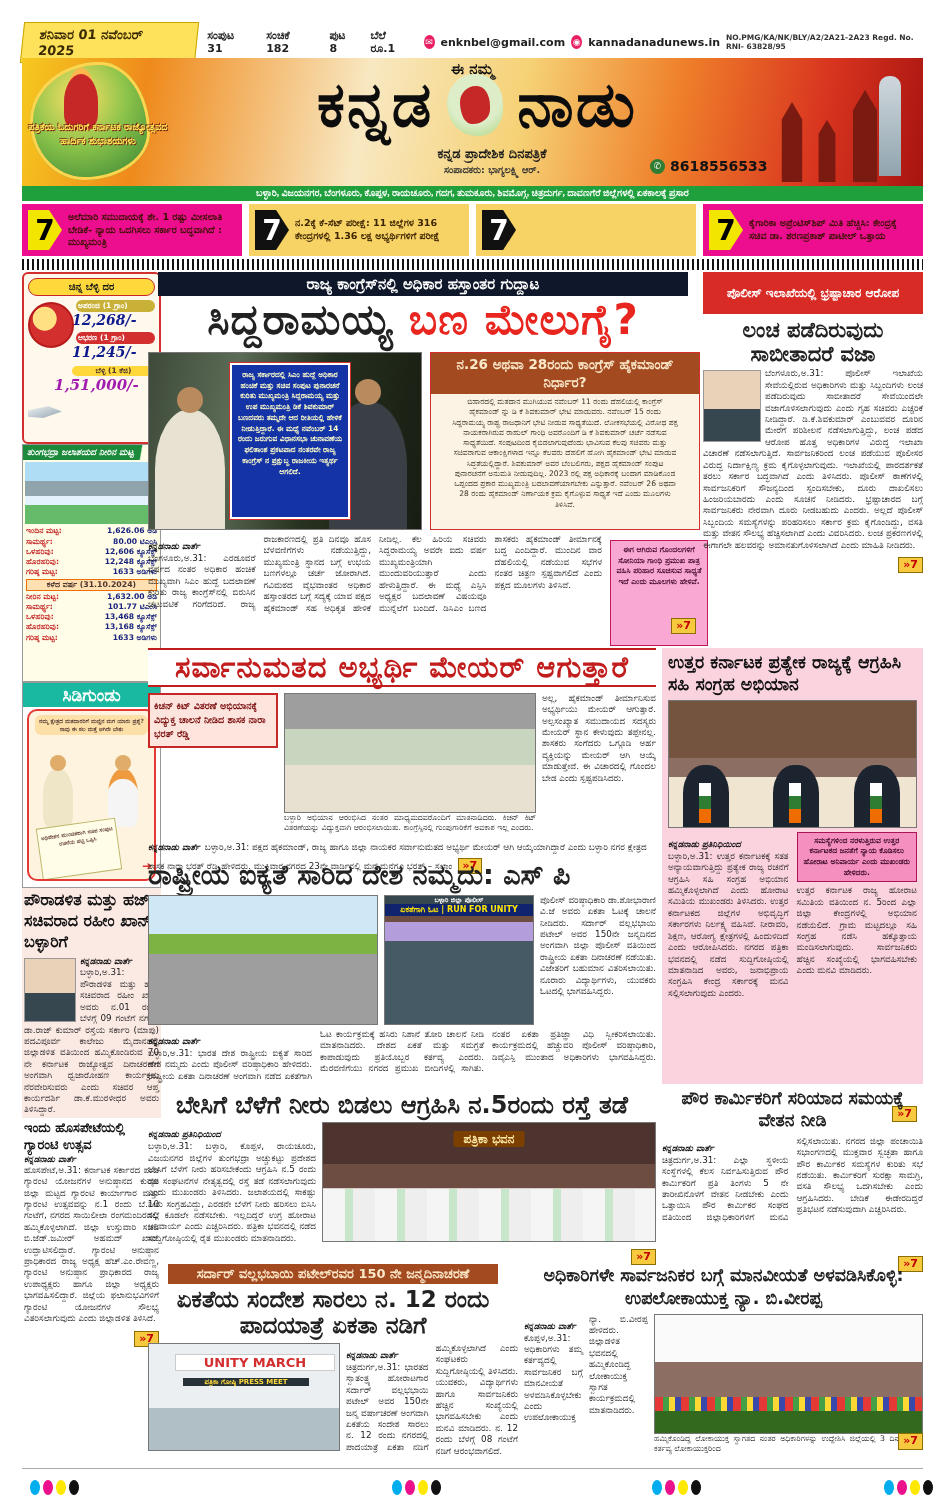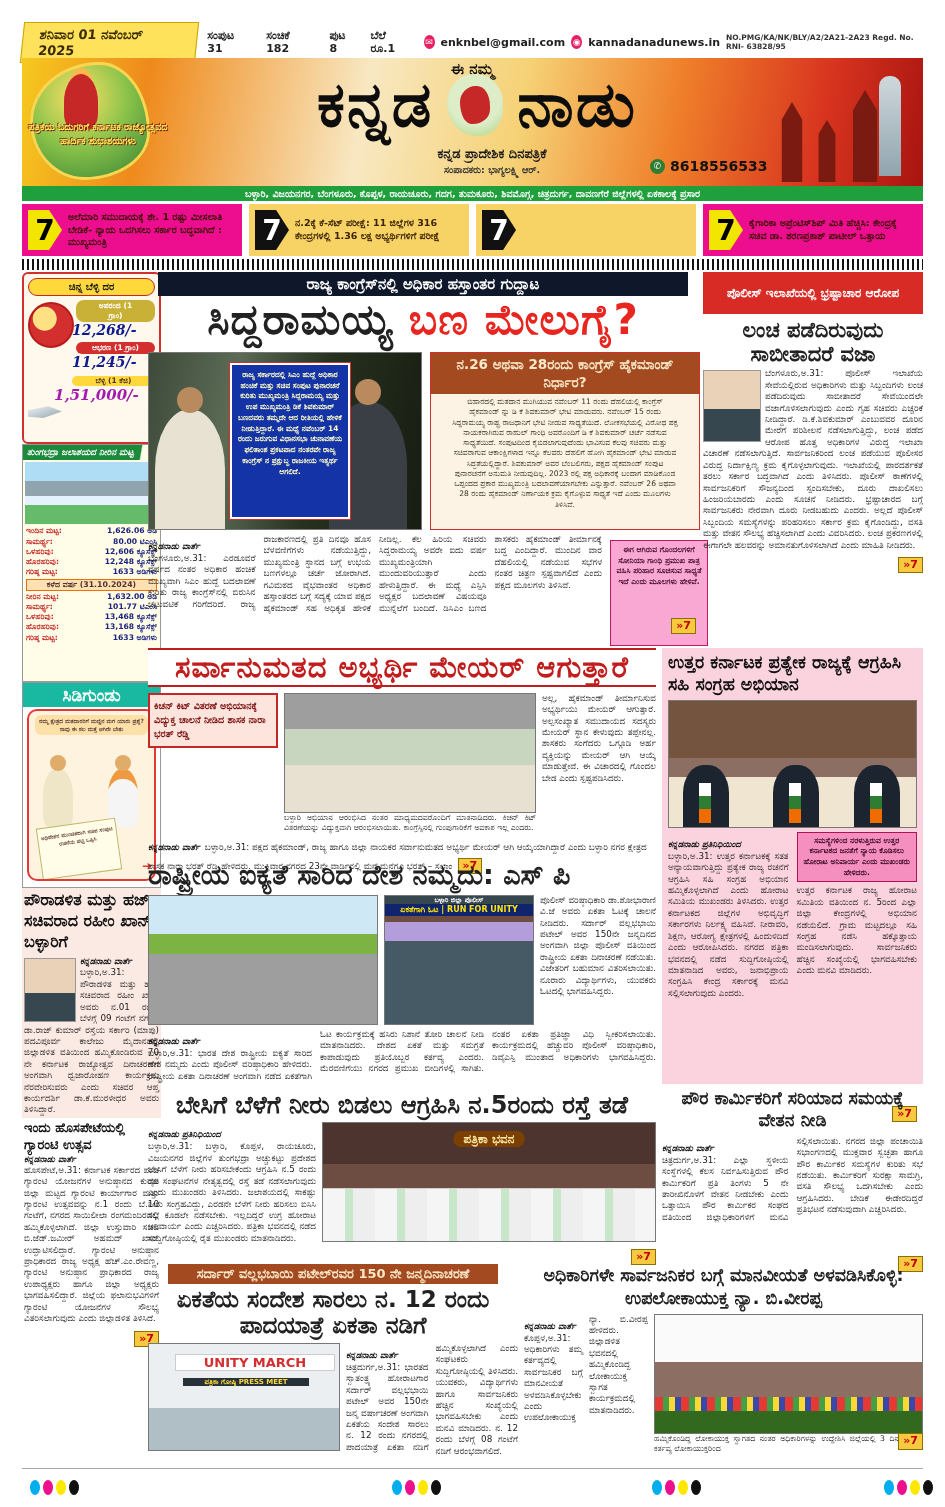--- a/index.html
+++ b/index.html
@@ -32,21 +32,21 @@
     border-radius:50% 50% 45% 55%;display:flex;align-items:center;justify-content:center;}
   .title-map-inner{width:30px;height:38px;background:#c62828;border-radius:55% 45% 60% 40%/45% 55% 40% 60%;}
   .subtitle{position:absolute;left:330px;top:88px;width:280px;text-align:center;font-size:13px;font-weight:bold;color:#1a1a1a;}
   .editorline{position:absolute;left:330px;top:106px;width:280px;text-align:center;font-size:9.5px;font-weight:bold;color:#333;}
   .phoneline{position:absolute;left:628px;top:100px;display:flex;align-items:center;gap:5px;font-size:14px;font-weight:900;color:#131313;}
   .phicon{width:15px;height:15px;border-radius:50%;background:#2e7d32;color:#fff;font-size:9px;display:flex;align-items:center;justify-content:center;}
   .temples{position:absolute;right:4px;top:6px;width:150px;height:118px;}
   .temple{position:absolute;bottom:0;background:#7a1a10;clip-path:polygon(50% 0,80% 22%,80% 100%,20% 100%,20% 22%);}
   .statue{position:absolute;right:18px;bottom:6px;width:22px;height:100px;background:linear-gradient(#cfd8dc,#90a4ae);border-radius:10px 10px 0 0;}
   .circ-strip{left:22px;top:186px;width:901px;height:15px;background:#1fa03c;color:#fff;font-size:9.5px;font-weight:bold;
-    display:flex;align-items:center;justify-content:center;}
+    display:flex;align-items:center;justify-content:center;font-family:Liberation Serif, serif;}
   
   .tickers{left:22px;top:204px;width:901px;height:52px;display:flex;gap:7px;}
   .ticker{flex:1;display:flex;align-items:center;gap:6px;padding:4px 6px;}
   .t-pink{background:#ec0e8e;}
   .t-yellow{background:#f7d264;}
   .chip{flex:0 0 34px;height:40px;display:flex;align-items:center;justify-content:center;
     font-weight:900;font-size:28px;clip-path:polygon(0 0,62% 0,100% 50%,62% 100%,0 100%);}
   .chip-y{background:#f2e500;color:#000;}
   .chip-b{background:#111;color:#fff;}
   .ticker-text{font-size:9.5px;font-weight:bold;color:#3c2400;line-height:1.35;}
@@ -59,21 +59,21 @@
   .more{display:inline-block;background:#f7c93e;color:#c40000;font-weight:900;font-size:11px;
     padding:0 4px;border:1px solid #8d6e00;line-height:1.3;}
   
   .sidebar{left:22px;top:272px;width:139px;height:1190px;display:flex;flex-direction:column;}
   .rates{border:2px solid #d32f2f;background:#fff8ec;border-radius:6px;padding:4px;position:relative;height:160px;}
   .rates-title{background:#ffd93b;border:1px solid #c62828;border-radius:10px;text-align:center;
     font-size:10px;font-weight:900;color:#1a1a1a;padding:2px 0;}
   .gold-circle{position:absolute;left:4px;top:28px;width:42px;height:42px;border-radius:50%;
     background:radial-gradient(circle at 35% 35%,#ffe082 30%,#d32f2f 32%);border:2px solid #b71c1c;}
   .rate-pill{margin-left:48px;margin-top:4px;font-size:7.5px;font-weight:bold;color:#fff;background:#c9b037;
-    border-radius:8px;text-align:center;padding:1px 16px;}
+    border-radius:8px;padding:1px 2px;}
   .rate-pill.red{background:#d32f2f;}
   .rate-val{margin-left:44px;font-size:14px;font-weight:900;font-style:italic;color:#0d1b8e;
     font-family:"DejaVu Serif","Liberation Serif",serif;}
   .silver-bars{position:absolute;left:4px;top:118px;width:34px;height:26px;
     background:linear-gradient(160deg,#eceff1 40%,#90a4ae 100%);clip-path:polygon(0 70%,60% 55%,100% 75%,45% 100%,0 95%);}
   .silver-lab{margin-left:44px;margin-top:6px;font-size:7.5px;font-weight:bold;color:#4e342e;background:#ffd93b;border-radius:8px;text-align:center;}
   .silver-val{margin-left:26px;font-size:15px;font-weight:900;font-style:italic;color:#a21caf;
     font-family:"DejaVu Serif","Liberation Serif",serif;}
   .dam{border:1px solid #999;background:#fffde7;position:relative;height:236px;}
   .dam-head{background:linear-gradient(100deg,#1b8a3a 85%,#fffde7 86%);color:#fff;font-size:8.8px;font-weight:bold;
@@ -163,21 +163,21 @@
   .sp-sidecol{flex:1;}
   .sp-bottom{margin-top:4px;column-count:3;column-gap:8px;height:54px;overflow:hidden;}
   
   .water{left:148px;top:1092px;width:508px;height:166px;}
   .water-head{font-size:24px;font-weight:900;text-align:center;line-height:1.1;}
   .water-row{display:flex;gap:6px;margin-top:4px;}
   .water-left{flex:0 0 168px;}
   .water-photo{flex:1;height:118px;border:1px solid #777;position:relative;
     background:linear-gradient(#4e342e 0 35%,#6d4c41 35% 55%,#d7ccc8 55%);overflow:hidden;}
   .patrika{position:absolute;top:8px;left:50%;transform:translateX(-50%);background:#7b3f00;color:#ffe9a8;
-    font-size:12px;font-weight:900;padding:1px 10px;border-radius:7px;}
+    font-size:12px;font-weight:900;padding:1px 10px;border-radius:2px;}
   .whitecaps{position:absolute;bottom:0;left:0;right:0;height:44%;
     background:repeating-linear-gradient(90deg,#f5f5f5 0 22px,#c8e6c9 22px 30px,#eeeeee 30px 52px);}
   
   .wages{left:662px;top:1088px;width:261px;height:172px;}
   .wages-head{font-size:17.5px;font-weight:900;text-align:center;line-height:1.25;}
   .wages-cols{column-count:2;column-gap:8px;margin-top:4px;height:116px;overflow:hidden;}
   
   .unity{left:148px;top:1264px;width:370px;height:196px;}
   .kicker-brown{background:#a34a21;color:#fbe8c8;font-size:13px;font-weight:900;text-align:center;padding:2px 0;margin:0 20px;}
   .unity-head{font-size:23px;font-weight:900;text-align:center;line-height:1.15;margin-top:2px;}

